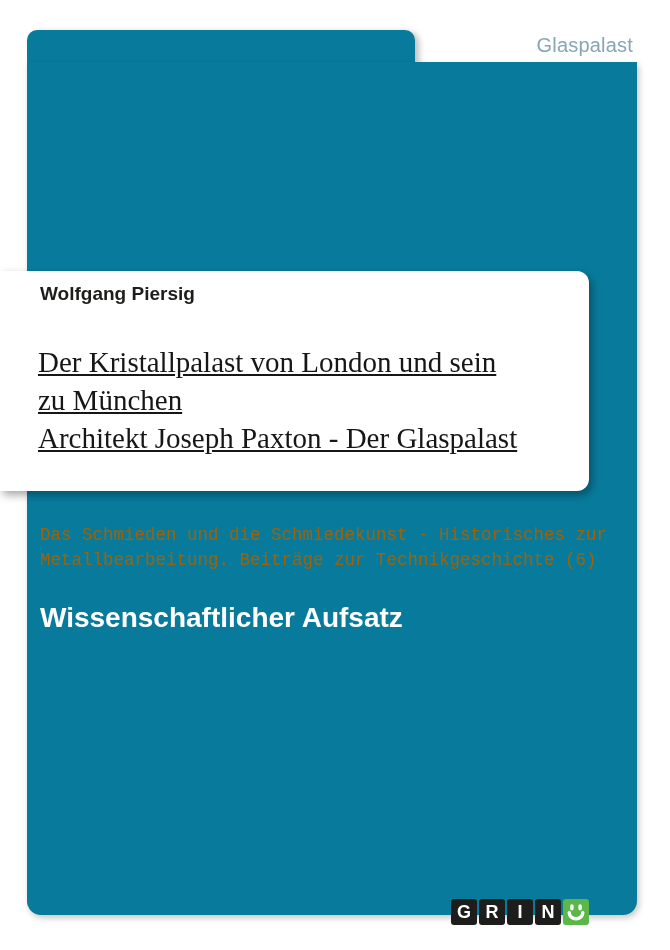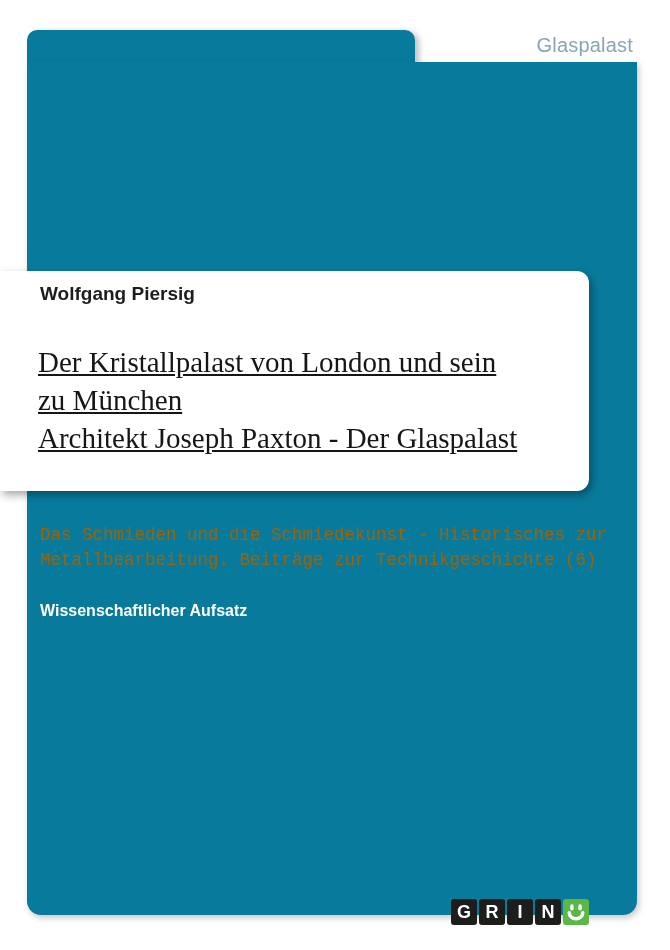--- a/index.html
+++ b/index.html
@@ -71,21 +71,21 @@
     font-family: Liberation Mono, monospace;
     font-size: 17.5px;
     line-height: 25px;
     color: #a16207;
     margin-top: 24px;
   }
   .book-subtitle .line { white-space: nowrap; }
   .doc-type {
     position: absolute;
     left: 40px; top: 602px;
-    font-size: 16px;
+    font-size: 28px;
     font-weight: bold;
     color: #ffffff;
     z-index: 4;
     white-space: nowrap;
   }
   .grin-logo {
     position: absolute;
     left: 451px; top: 899px;
     display: flex;
     gap: 2px;

